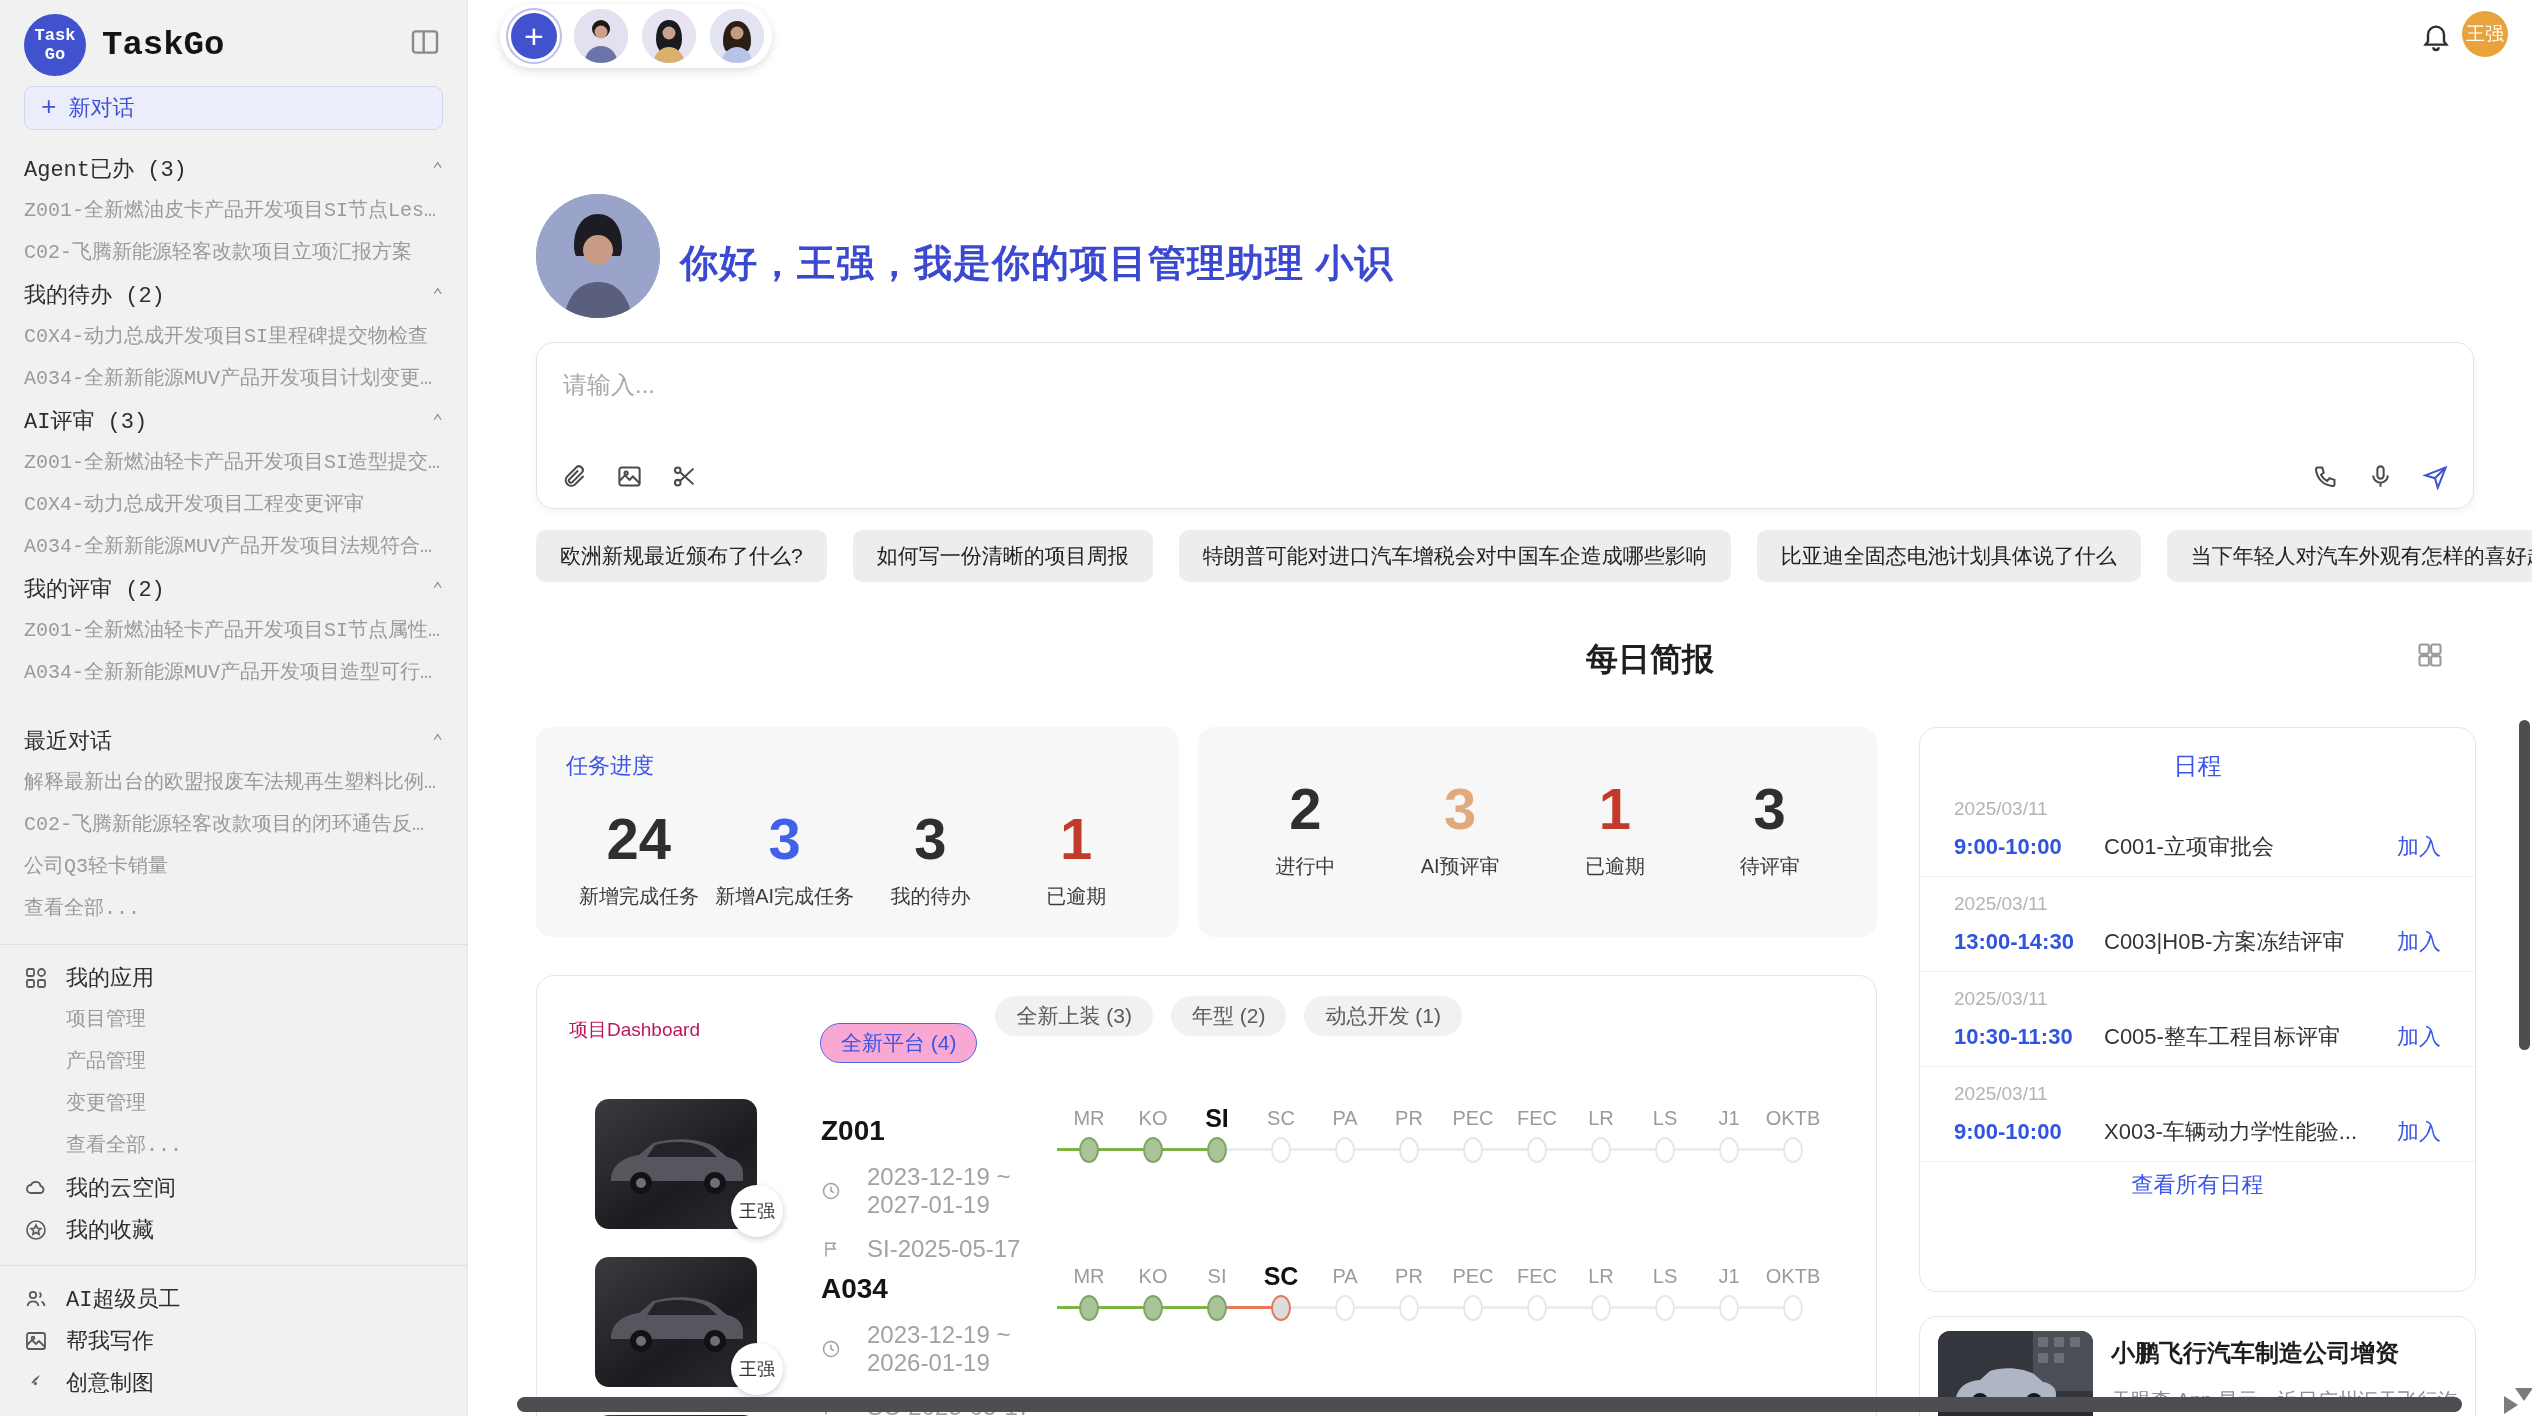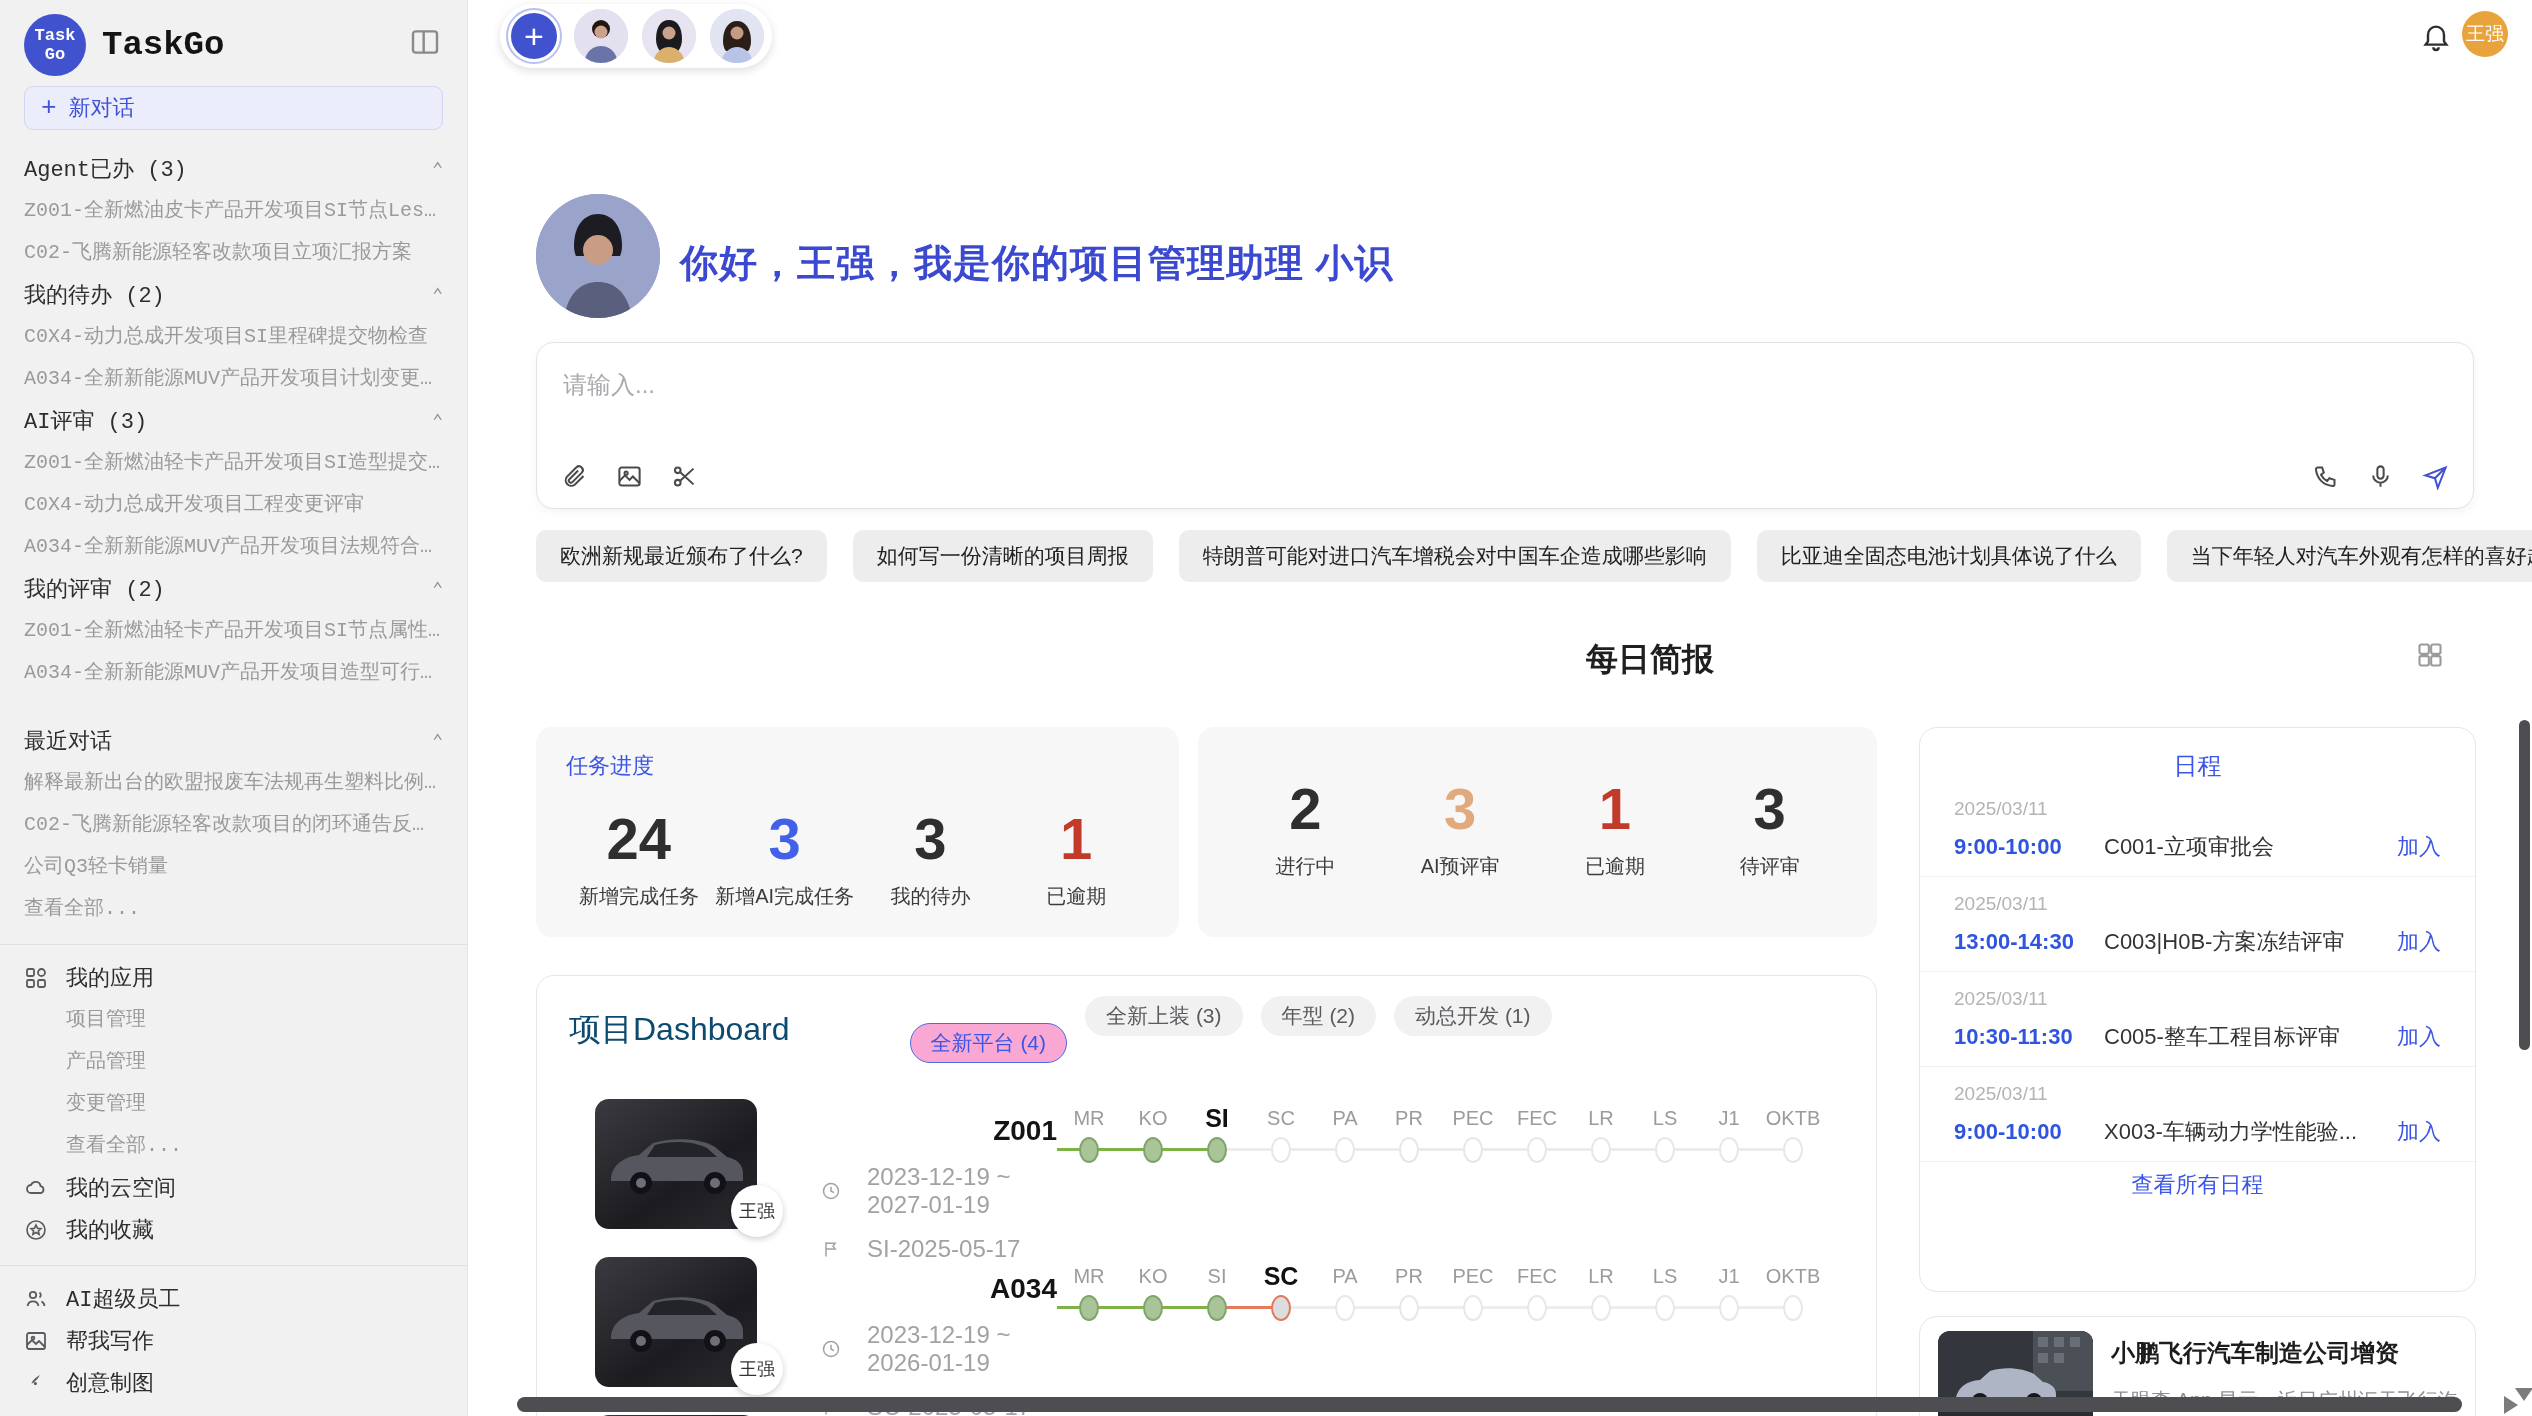--- a/index.html
+++ b/index.html
@@ -71,34 +71,34 @@
   .stat-row { display:flex; margin-top:20px; }
   .stat-cell { flex:1; text-align:center; }
   .stat-val { font-size:58px; font-weight:600; color:#2f2f2f; line-height:76px;}
   .stat-val.blue { color:#4161e8; } .stat-val.red { color:#c23a2a; } .stat-val.orange { color:#e0aa7d;}
   .stat-lab { font-size:20px; color:#3c3c3c; margin-top:6px; }
 
   
   .dash { left:536px; top:975px; width:1341px; height:620px; background:#fff;
     border:1px solid #e6e6ea; border-radius:18px; overflow:hidden;}
   .dash-head { display:flex; align-items:center; padding:20px 32px 8px 32px; }
-  .dash-title { font-size:32px; color:#0c4a6e; }
+  .dash-title { font-size:19px; color:#be185d; }
   .tabs { display:flex; gap:18px; margin-left:120px; }
   .tab { height:40px; border-radius:20px; padding:0 20px; font-size:21px; display:flex; align-items:center;
     background:#f1f1f2; color:#5b5b5f; border:1.5px solid transparent; cursor:pointer;}
   .tab.active { background:#f9a8d4; border-color:#4d68e8; color:#3b55e6;margin-top:27px; }
   .proj-row { display:flex; height:158px; padding-left:58px; position:relative;}
   .car { width:162px; height:130px; margin-top:28px; border-radius:14px; position:relative; flex:none;
     background:linear-gradient(145deg,#3a3a40,#1c1c20 60%,#2a2a30); overflow:visible;}
   .car svg { position:absolute; left:8px; top:30px; }
   .owner { position:absolute; right:-26px; bottom:-8px; width:52px; height:52px; border-radius:50%;
     background:#fff; box-shadow:0 2px 6px rgba(0,0,0,.2); display:flex; align-items:center;
     justify-content:center; font-size:18px; color:#333;}
   .pinfo { margin-left:64px; margin-top:44px; width:236px; flex:none;}
-  .pname { font-size:28px; font-weight:700; color:#141414;text-align:right; }
+  .pname { font-size:28px; font-weight:700; color:#141414; }
   .pmeta { display:flex; align-items:center; gap:26px; margin-top:16px; font-size:24px; color:#a2a2a6;}
   .pmeta svg { width:20px; height:20px; flex:none; }
   .mstrip { display:flex; margin-top:30px; }
   .ms-cell { width:64px; text-align:center; position:relative;}
   .ms-label { font-size:20px; color:#9b9b9e; height:34px; line-height:34px;}
   .ms-label.active { color:#111; font-weight:700; font-size:25px; }
   .ms-track { position:relative; height:30px; }
   .seg { position:absolute; top:13px; height:3px; width:50%; background:#ededee; }
   .seg.l { left:0; } .seg.r { right:0; }
   .seg.green { background:#7cb342; } .seg.salmon { background:#e8795a; }

